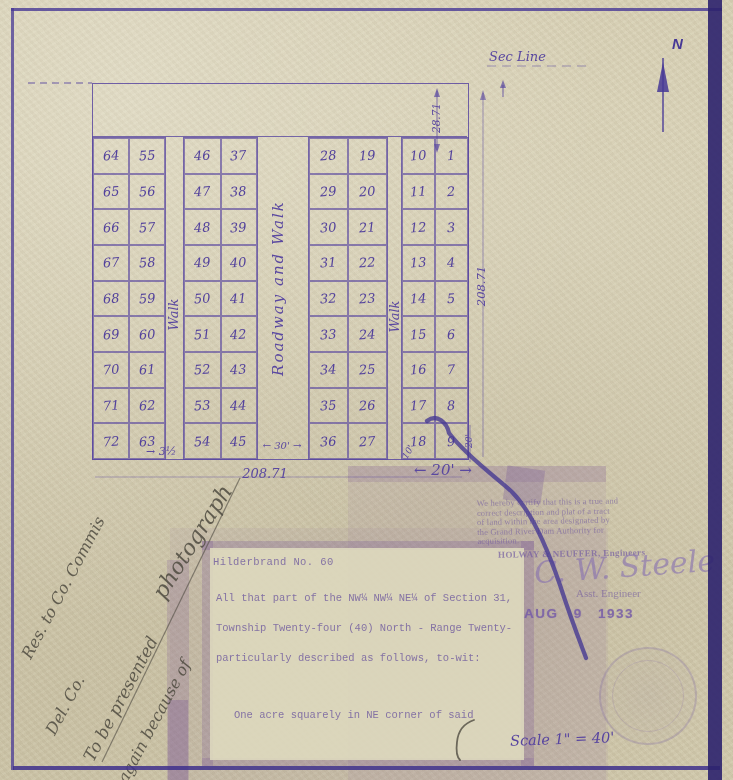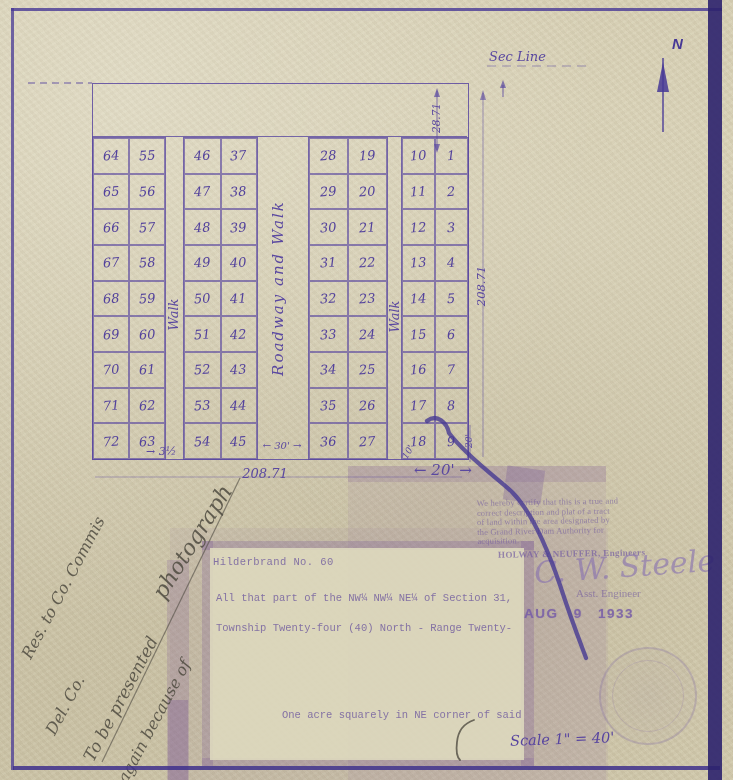--- a/index.html
+++ b/index.html
@@ -42,21 +42,21 @@
   .card-edge-t{left:202px;top:541px;width:332px;height:9px;background:rgba(122,88,150,.28);}
   .card-edge-b{left:202px;top:758px;width:332px;height:8px;background:rgba(122,88,150,.22);}
   .card-edge-l{left:202px;top:541px;width:11px;height:225px;background:rgba(122,88,150,.24);}
   .card-edge-r{left:521px;top:541px;width:13px;height:225px;background:rgba(122,88,150,.26);}
   .card{left:210px;top:548px;width:314px;height:212px;background:rgba(222,218,190,.88);}
   
   .typed{font-family:"Liberation Mono",monospace;color:rgba(108,86,158,.78);white-space:nowrap;}
   .desc-head{left:213px;top:556px;font-size:10.5px;letter-spacing:.4px;}
   .desc-lines{left:216px;top:592px;font-size:10.5px;}
   .desc-lines div{height:30px;}
-  .desc-indent{left:234px;top:708px;font-size:10.5px;line-height:14.5px;margin-left:48px;}
+  .desc-indent{left:234px;top:708px;font-size:10.5px;line-height:14.5px;}
   
   .cert{left:477px;top:497px;width:230px;transform:rotate(-1deg);font-family:"Liberation Serif",serif;font-size:8.5px;line-height:9.6px;color:rgba(114,90,160,.6);letter-spacing:.2px;}
   .cert-eng{left:498px;top:548px;width:210px;font-family:"Liberation Serif",serif;font-size:9px;font-weight:bold;color:rgba(114,90,160,.68);letter-spacing:.4px;transform:rotate(-1deg);}
   .signature{left:534px;top:549px;font-family:"DejaVu Serif",serif;font-style:italic;font-size:30px;color:rgba(134,112,176,.62);transform:rotate(-4deg);}
   .sig-title{left:576px;top:587px;font-family:"Liberation Serif",serif;font-size:11px;color:rgba(114,90,160,.62);}
   .date-stamp{left:524px;top:606px;font-size:13.5px;font-weight:bold;letter-spacing:1.5px;word-spacing:10px;color:rgba(118,92,168,.72);text-shadow:0 0 1px rgba(118,92,168,.5);}
   
   .seal{left:599px;top:647px;width:94px;height:94px;border-radius:50%;border:2px solid rgba(124,100,164,.26);background:radial-gradient(circle, rgba(124,100,164,.08), rgba(124,100,164,.03) 70%);}
   .seal::after{content:"";position:absolute;left:11px;top:11px;right:11px;bottom:11px;border-radius:50%;border:1.3px solid rgba(124,100,164,.2);}
   
@@ -341,20 +341,21 @@
   <div class="abs signature">C. W. Steele</div>
   <div class="abs sig-title">Asst. Engineer</div>
   <div class="abs date-stamp">AUG 9 1933</div>
 
   <div class="abs seal"></div>
 
   <div class="abs typed desc-head">Hilderbrand No. 60</div>
   <div class="abs typed desc-lines">
       <div>All that part of the NW¼ NW¼ NE¼ of Section 31,</div>
       <div>Township Twenty-four (40) North - Range Twenty-</div>
+      <div>particularly described as follows, to-wit:</div>
     </div>
   <div class="abs typed desc-indent">
       <div>One acre squarely in NE corner of said</div>
     </div>
 
   <div class="abs pencil nl1">Res. to Co. Commis</div>
   <div class="abs pencil nl2">Del. Co.</div>
   <div class="abs pencil nl3">To be presented</div>
   <div class="abs pencil nl4">again because of</div>
   <div class="abs pencil nl5">photograph</div>

